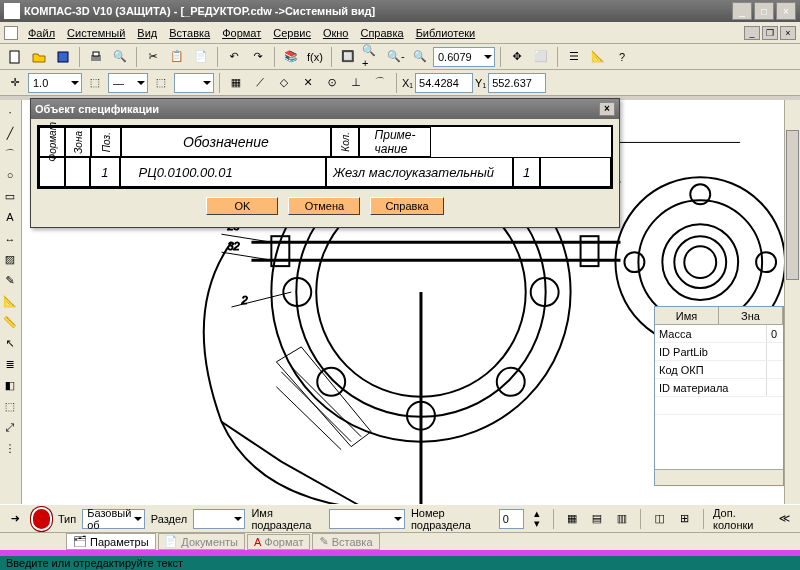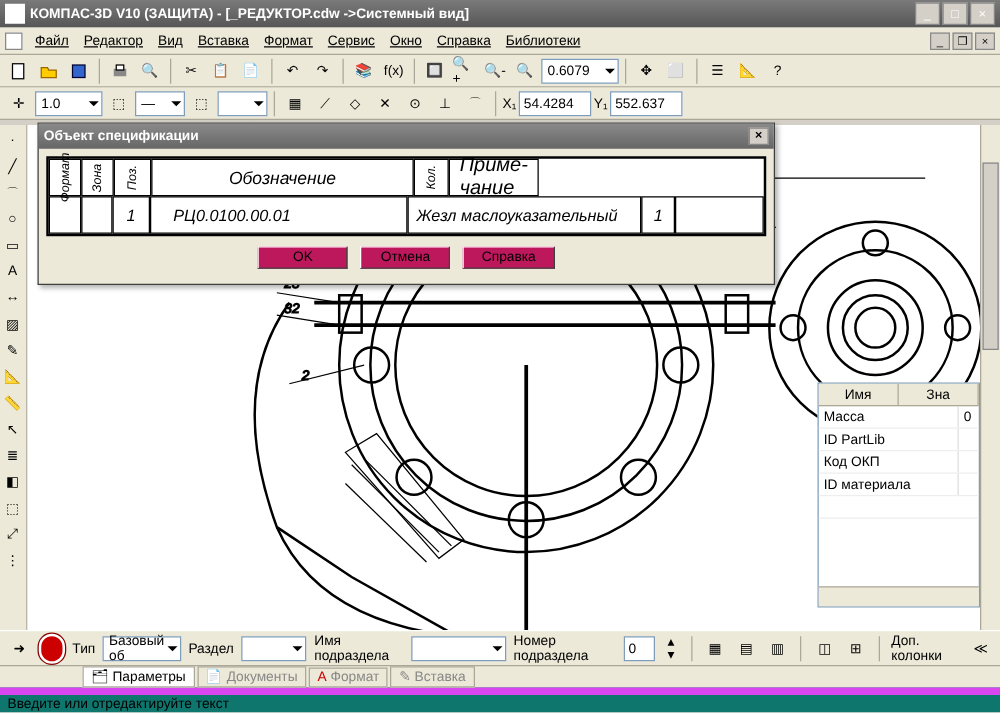--- a/index.html
+++ b/index.html
@@ -45,21 +45,21 @@
 .dialog-title { background: linear-gradient(180deg,#8a8a8a,#666); color: #fff; height: 20px; display: flex; align-items: center; padding: 0 4px; font-weight: bold; }
 .dialog-title .close { margin-left: auto; width: 16px; height: 14px; background: #d4d0c8; text-align: center; font-size: 10px; line-height: 12px; color: #000; border: 1px solid #888; }
 .dialog-body { padding: 6px; }
 .spec-table { border: 2px solid #000; background: #fff; }
 .spec-row { display: flex; }
 .spec-cell { border: 1px solid #000; display: flex; align-items: center; justify-content: center; font-style: italic; font-size: 13px; height: 30px; }
 .spec-head .spec-cell { font-size: 14px; }
 .c-fmt{width:26px;} .c-zone{width:26px;} .c-pos{width:30px;} .c-des{width:210px;} .c-name{width:190px;} .c-qty{width:28px;} .c-note{width:72px;}
 .vtxt { writing-mode: vertical-rl; transform: rotate(180deg); font-size: 10px; }
 .dialog-btns { display: flex; justify-content: center; gap: 10px; padding: 8px 0 6px; }
-.dlg-btn { min-width: 72px; padding: 2px 14px; background: #be185d; border: 1px solid #404040; border-top-color: #fff; border-left-color: #fff; }
+.dlg-btn { min-width: 72px; padding: 2px 14px; background: #fdba74; border: 1px solid #404040; border-top-color: #fff; border-left-color: #fff; }
 
 
 .prop-panel { position: absolute; right: 16px; top: 306px; width: 130px; height: 180px; background: #fff; border: 1px solid #7f9db9; z-index: 50; font-size: 11px; }
 .prop-header { display: flex; background: #ece9d8; border-bottom: 1px solid #aca899; height: 18px; }
 .prop-header div { flex: 1; text-align: center; border-right: 1px solid #aca899; line-height: 18px; }
 .prop-row { display: flex; height: 18px; line-height: 18px; border-bottom: 1px solid #eee; }
 .prop-row .k { width: 112px; padding-left: 4px; border-right: 1px solid #ddd; white-space: nowrap; overflow: hidden; }
 .prop-row .v { flex: 1; padding-left: 4px; }
 .prop-scroll { position: absolute; left: 0; bottom: 0; right: 0; height: 16px; background: #ece9d8; border-top: 1px solid #aca899; }
 
@@ -84,21 +84,21 @@
   <div class="winbtns">
     <div class="winbtn">_</div>
     <div class="winbtn">□</div>
     <div class="winbtn">×</div>
   </div>
 </div>
 
 <div class="menubar">
   <span class="icon" style="width:14px;height:14px;background:#fff;margin-right:4px;border:1px solid #888;"></span>
   <span class="menuitem"><span class="u">Файл</span></span>
-  <span class="menuitem"><span class="u">Редактор</span></span>
+  <span class="menuitem"><span class="u">Системный</span></span>
   <span class="menuitem"><span class="u">Вид</span></span>
   <span class="menuitem"><span class="u">Вставка</span></span>
   <span class="menuitem"><span class="u">Формат</span></span>
   <span class="menuitem"><span class="u">Сервис</span></span>
   <span class="menuitem"><span class="u">Окно</span></span>
   <span class="menuitem"><span class="u">Справка</span></span>
   <span class="menuitem"><span class="u">Библиотеки</span></span>
   <div class="mdi-btns">
     <div class="mdi-btn">_</div>
     <div class="mdi-btn">❐</div>
@@ -317,21 +317,21 @@
         <div class="spec-cell c-zone">
             <span class="vtxt">Зона</span>
           </div>
         <div class="spec-cell c-pos">
             <span class="vtxt">Поз.</span>
           </div>
         <div class="spec-cell c-des">Обозначение</div>
         <div class="spec-cell c-qty">
             <span class="vtxt">Кол.</span>
           </div>
-        <div class="spec-cell c-note" style="white-space:pre-line;font-size:16px;">Приме-
+        <div class="spec-cell c-note" style="white-space:pre-line;font-size:12px;">Приме-
 чание</div>
       </div>
       <div class="spec-row">
         <div class="spec-cell c-fmt"></div>
         <div class="spec-cell c-zone"></div>
         <div class="spec-cell c-pos">1</div>
         <div class="spec-cell c-des" style="justify-content:flex-start;padding-left:18px;">РЦ0.0100.00.01</div>
         <div class="spec-cell c-name" style="justify-content:flex-start;padding-left:6px;">Жезл маслоуказательный</div>
         <div class="spec-cell c-qty">1</div>
         <div class="spec-cell c-note"></div>

